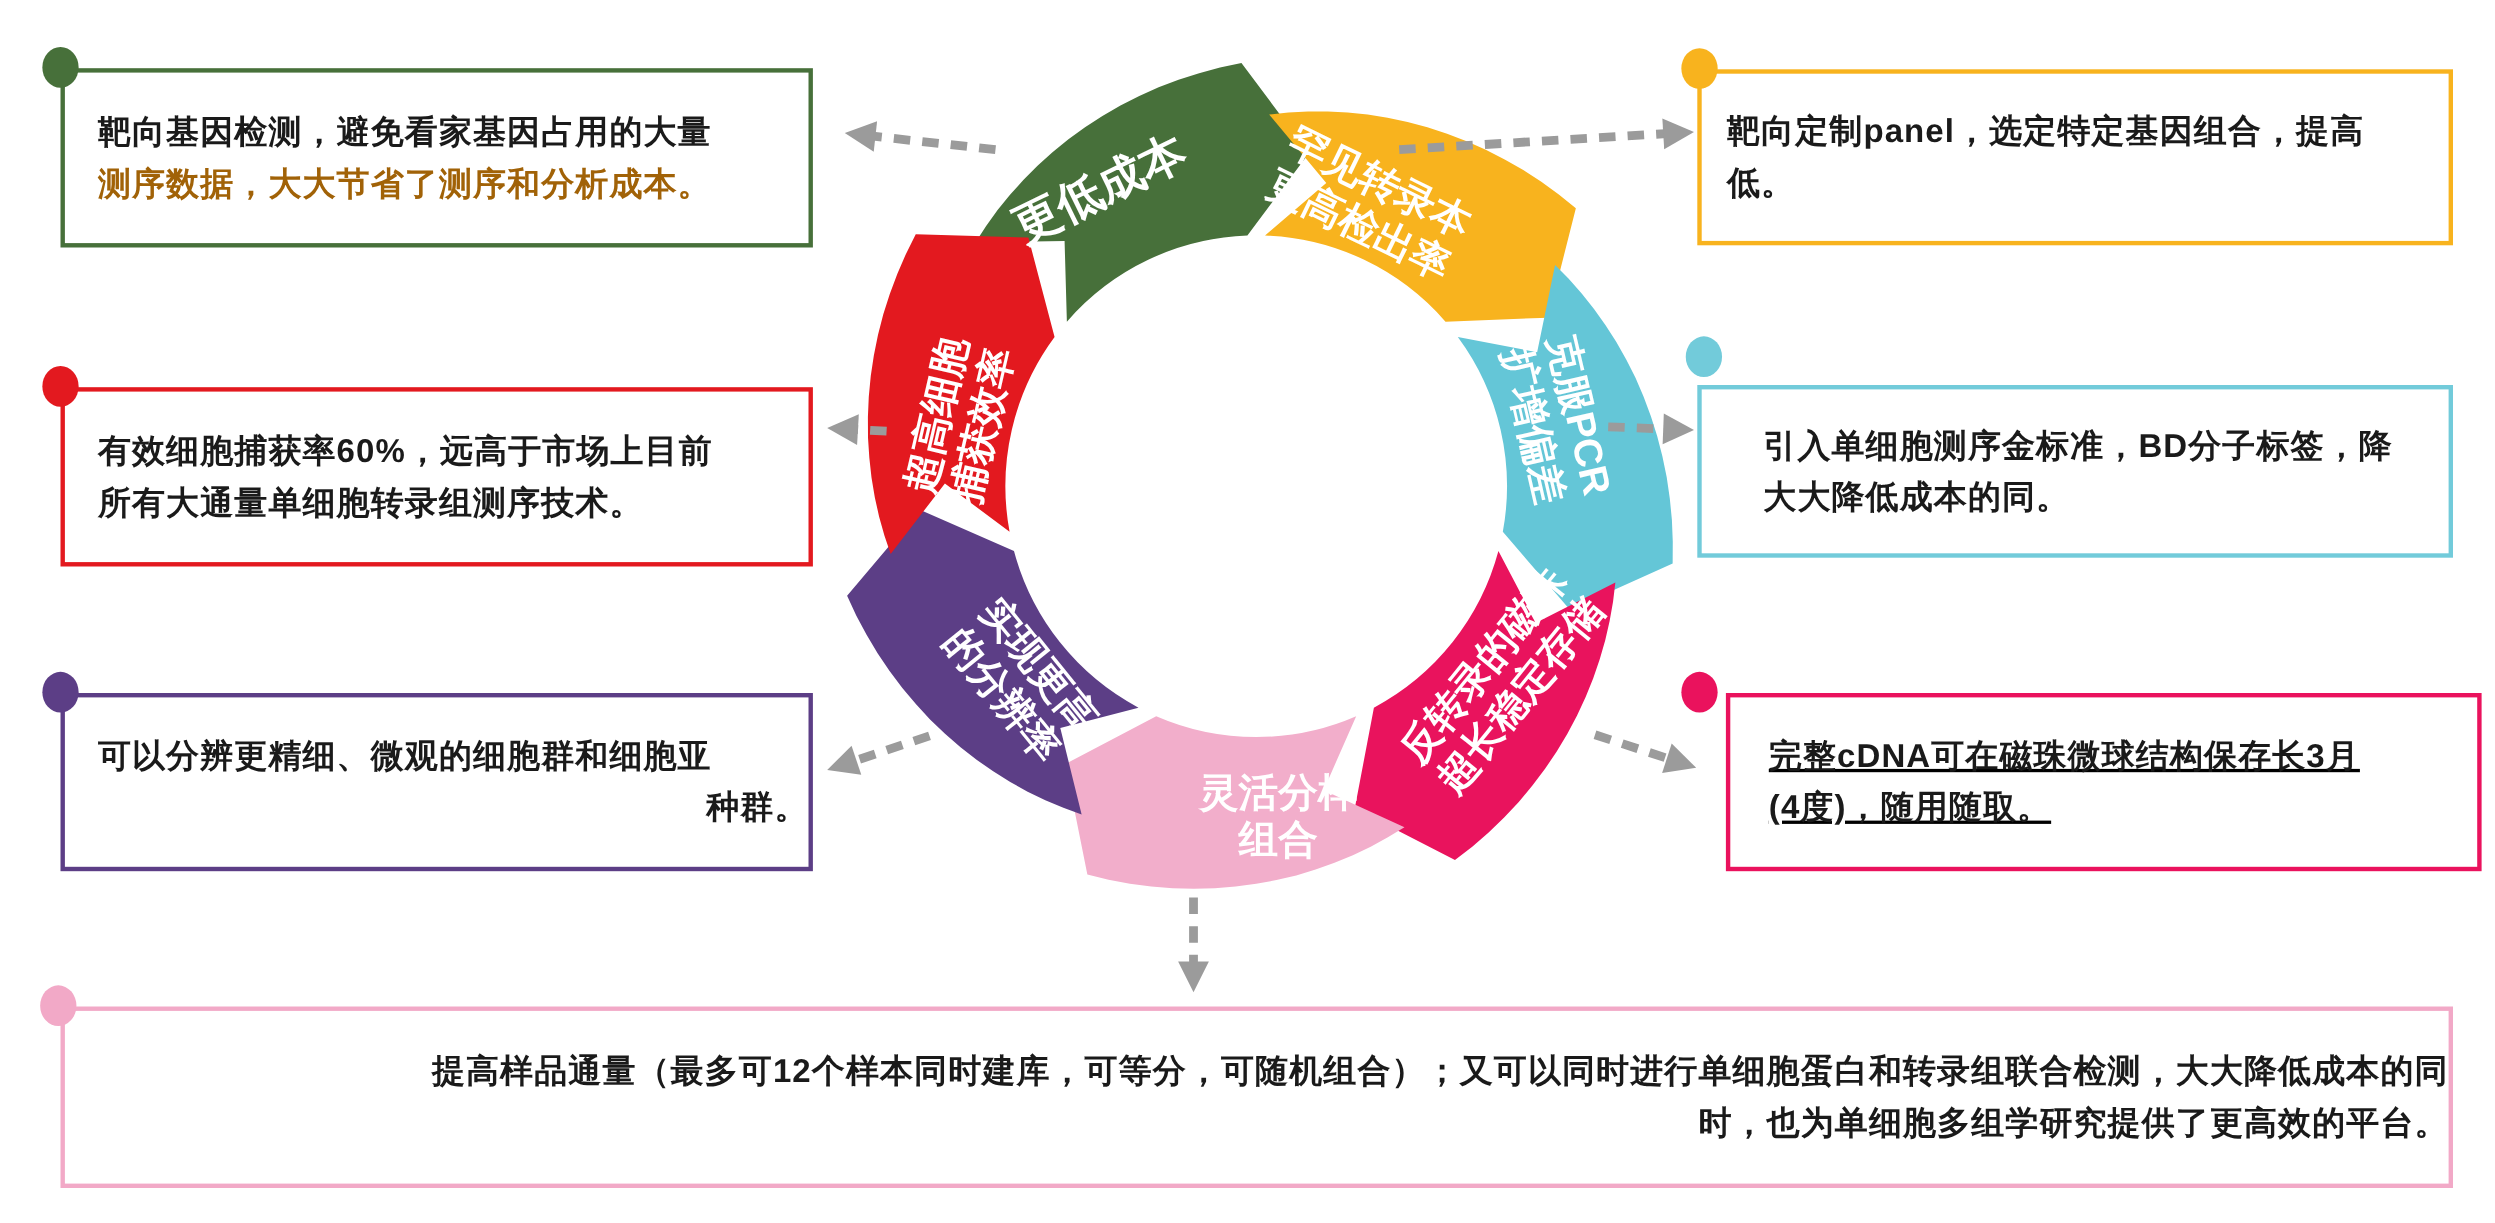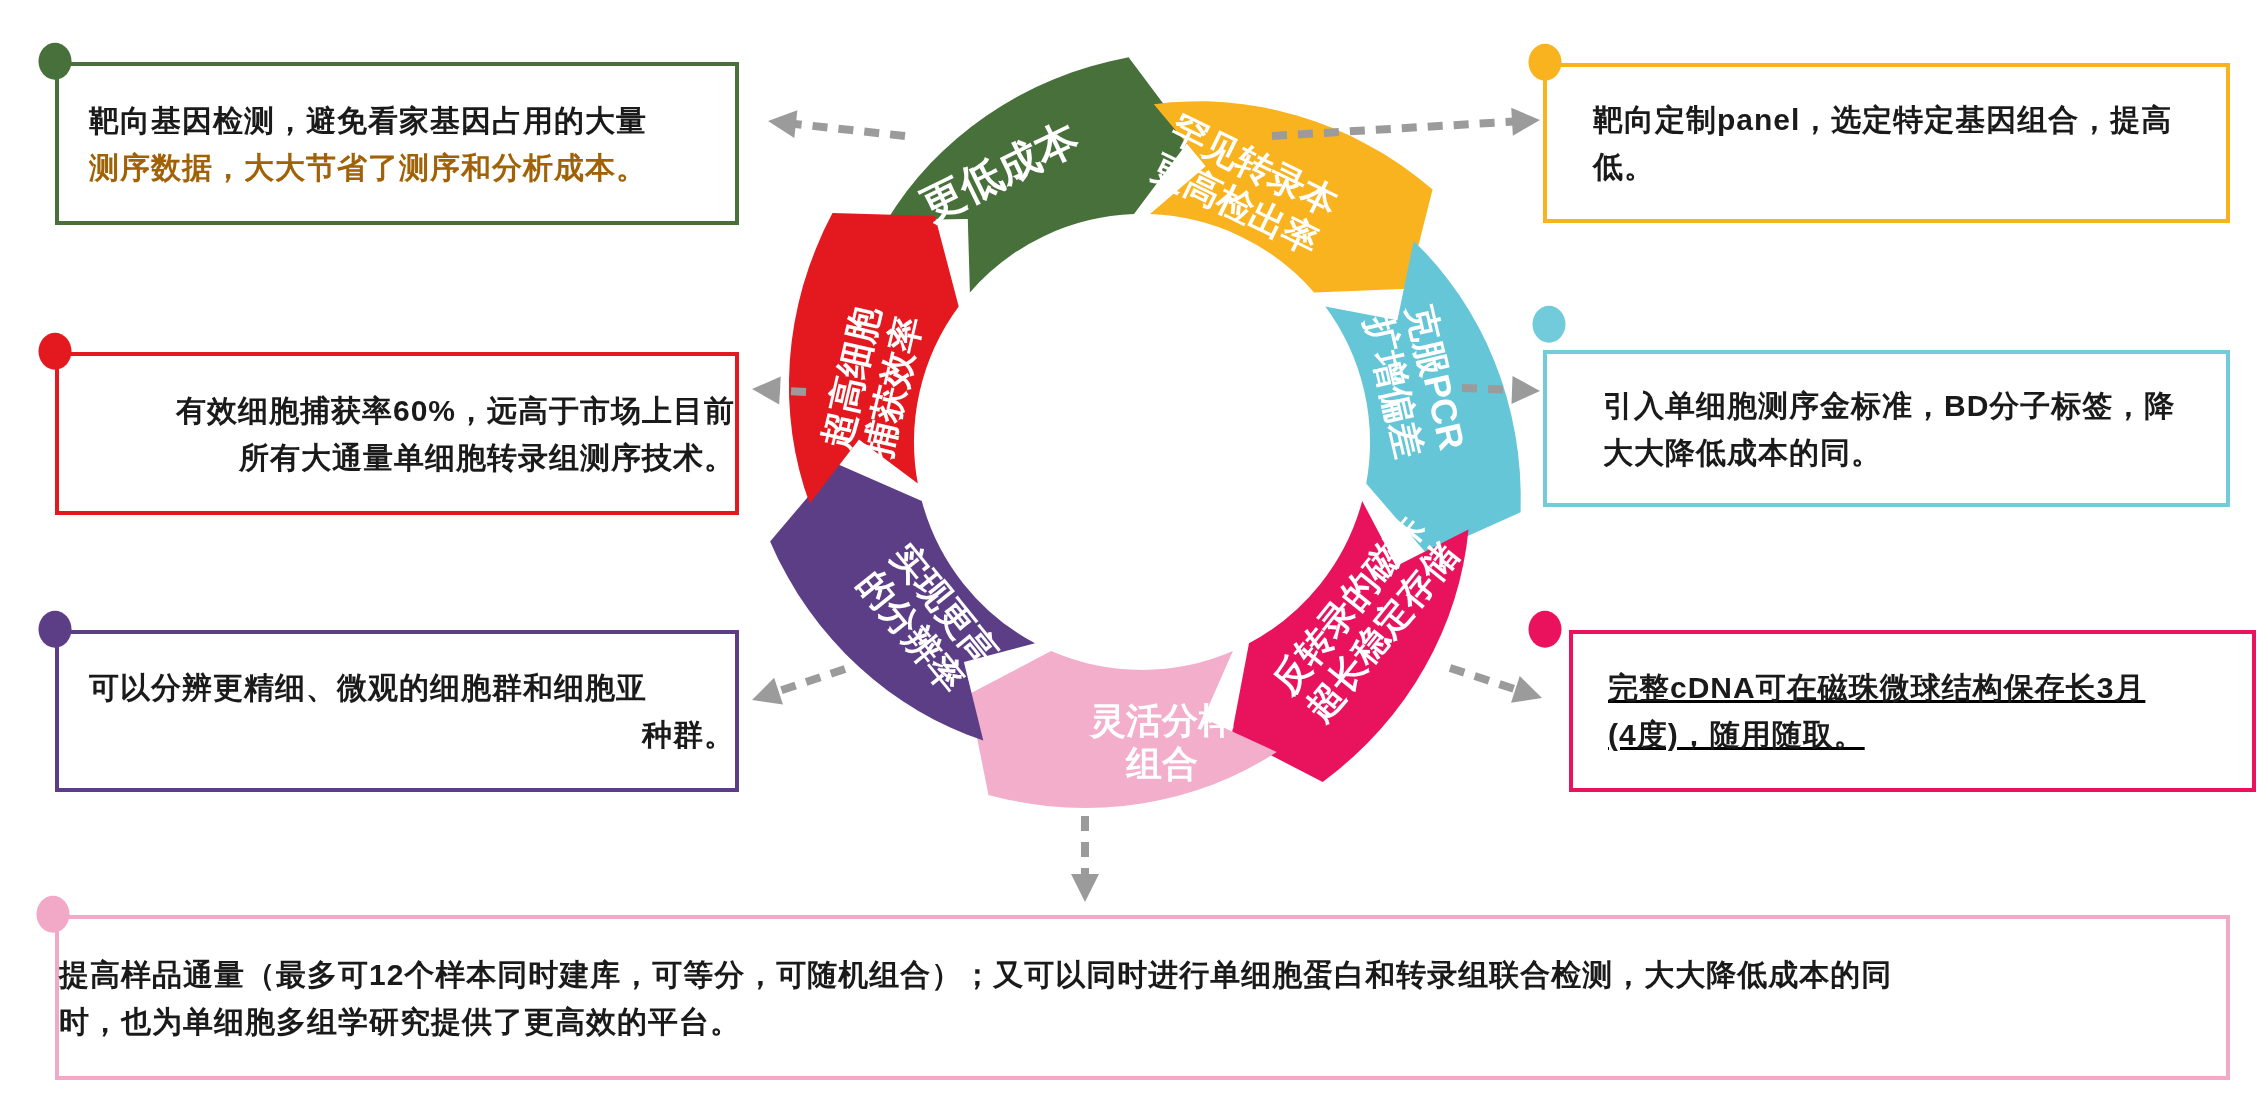--- a/index.html
+++ b/index.html
@@ -11,26 +11,26 @@
   
   .callout{
     position:absolute;border:4px solid #000;box-sizing:border-box;background:#ffffff;
     display:flex;flex-direction:column;justify-content:center;
   }
   .callout .line{
     display:block;font-size:30px;font-weight:bold;color:#1a1a1a;
     line-height:47px;white-space:nowrap;letter-spacing:1px;
   }
   .box-cost      {left:55px;  top:62px;  width:684px;  height:163px; padding-left:30px;}
-  .box-capture   {left:55px;  top:352px; width:684px;  height:163px; padding-left:30px;align-items:flex-end;}
+  .box-capture   {left:55px;  top:352px; width:684px;  height:163px; padding-left:30px;}
   .box-resolution{left:55px;  top:630px; width:684px;  height:162px; padding-left:30px;}
-  .box-rare      {left:1543px;top:63px;  width:687px;  height:160px; padding-left:46px;}
+  .box-rare      {left:1543px;top:63px;  width:687px;  height:160px; padding-left:23px;}
   .box-pcr       {left:1543px;top:350px; width:687px;  height:157px; padding-left:56px;}
   .box-bead      {left:1569px;top:630px; width:687px;  height:162px; padding-left:35px;text-decoration:underline;}
-  .box-flex      {left:55px;  top:915px; width:2175px; height:165px; }
+  .box-flex      {left:55px;  top:915px; width:2175px; height:165px; padding-left:45px;align-items:flex-end;}
   
   .dot{position:absolute;width:33px;height:37px;border-radius:50%;transform:translate(-50%,-52%);}
   
   .seg-label{
     position:absolute;color:#ffffff;font-weight:bold;text-align:center;
     line-height:1.2;white-space:nowrap;
   }
   .seg-label .line{display:block;}
   .lbl-cost      {left:1000px;top:172px;font-size:42px;transform:translate(-50%,-50%) rotate(-26deg);}
   .lbl-rare      {left:1245px;top:185px;font-size:36px;transform:translate(-50%,-50%) rotate(26deg);}

